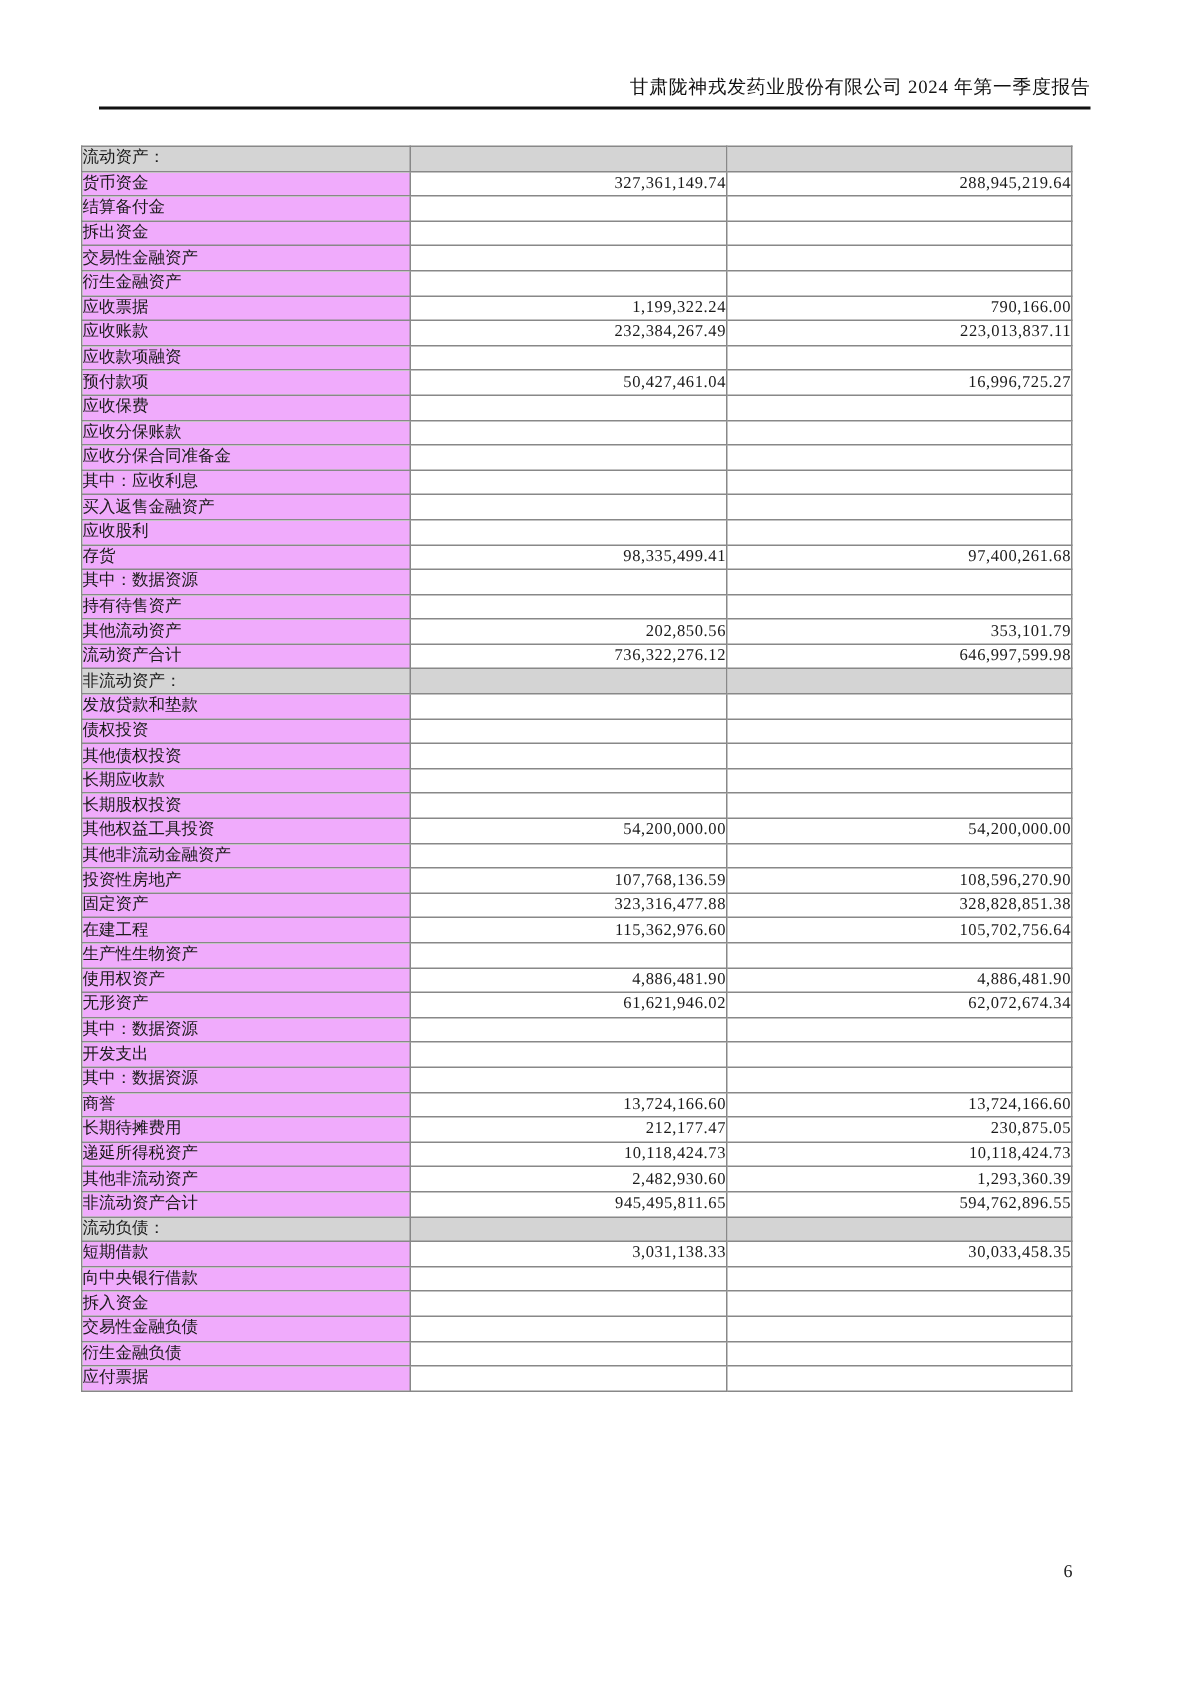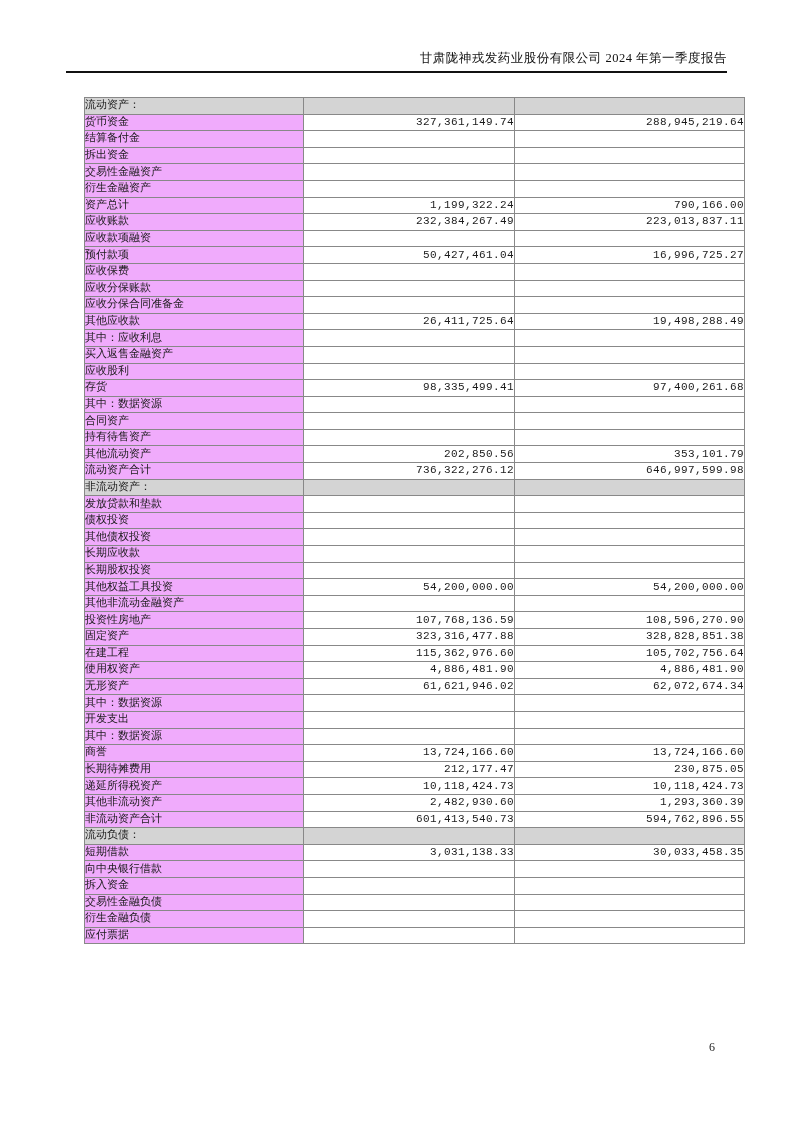--- a/index.html
+++ b/index.html
@@ -29,25 +29,24 @@
     position: absolute;
     top: 71px;
     left: 66px;
     width: 661px;
     height: 2px;
     background: #111;
   }
   table.balance-sheet {
     position: absolute;
     top: 97px;
-    left: 84px;
+    left: 54px;
     width: 660px;
     border-collapse: collapse;
     table-layout: fixed;
-    font-family: Liberation Mono, monospace;
   }
   table.balance-sheet td {
     border: 1px solid #888888;
     height: 15.6px;
     padding: 0;
     font-size: 11px;
     line-height: 13px;
     vertical-align: middle;
     white-space: nowrap;
     overflow: hidden;
@@ -118,21 +117,21 @@
         <td class="label ind1">交易性金融资产</td>
         <td class="val"></td>
         <td class="val"></td>
       </tr>
       <tr>
         <td class="label ind1">衍生金融资产</td>
         <td class="val"></td>
         <td class="val"></td>
       </tr>
       <tr>
-        <td class="label ind1">资产总计</td>
+        <td class="label ind1">应收票据</td>
         <td class="val">1,199,322.24</td>
         <td class="val">790,166.00</td>
       </tr>
       <tr>
         <td class="label ind1">应收账款</td>
         <td class="val">232,384,267.49</td>
         <td class="val">223,013,837.11</td>
       </tr>
       <tr>
         <td class="label ind1">应收款项融资</td>
@@ -153,25 +152,20 @@
         <td class="label ind1">应收分保账款</td>
         <td class="val"></td>
         <td class="val"></td>
       </tr>
       <tr>
         <td class="label ind1">应收分保合同准备金</td>
         <td class="val"></td>
         <td class="val"></td>
       </tr>
       <tr>
-        <td class="label ind1">其他应收款</td>
-        <td class="val">26,411,725.64</td>
-        <td class="val">19,498,288.49</td>
-      </tr>
-      <tr>
         <td class="label ind2">其中：应收利息</td>
         <td class="val"></td>
         <td class="val"></td>
       </tr>
       <tr>
         <td class="label ind1">买入返售金融资产</td>
         <td class="val"></td>
         <td class="val"></td>
       </tr>
       <tr>
@@ -183,25 +177,20 @@
         <td class="label ind1">存货</td>
         <td class="val">98,335,499.41</td>
         <td class="val">97,400,261.68</td>
       </tr>
       <tr>
         <td class="label ind2">其中：数据资源</td>
         <td class="val"></td>
         <td class="val"></td>
       </tr>
       <tr>
-        <td class="label ind1">合同资产</td>
-        <td class="val"></td>
-        <td class="val"></td>
-      </tr>
-      <tr>
         <td class="label ind1">持有待售资产</td>
         <td class="val"></td>
         <td class="val"></td>
       </tr>
       <tr>
         <td class="label ind1">其他流动资产</td>
         <td class="val">202,850.56</td>
         <td class="val">353,101.79</td>
       </tr>
       <tr>
@@ -258,20 +247,25 @@
         <td class="label ind1">固定资产</td>
         <td class="val">323,316,477.88</td>
         <td class="val">328,828,851.38</td>
       </tr>
       <tr>
         <td class="label ind1">在建工程</td>
         <td class="val">115,362,976.60</td>
         <td class="val">105,702,756.64</td>
       </tr>
       <tr>
+        <td class="label ind1">生产性生物资产</td>
+        <td class="val"></td>
+        <td class="val"></td>
+      </tr>
+      <tr>
         <td class="label ind1">使用权资产</td>
         <td class="val">4,886,481.90</td>
         <td class="val">4,886,481.90</td>
       </tr>
       <tr>
         <td class="label ind1">无形资产</td>
         <td class="val">61,621,946.02</td>
         <td class="val">62,072,674.34</td>
       </tr>
       <tr>
@@ -304,21 +298,21 @@
         <td class="val">10,118,424.73</td>
         <td class="val">10,118,424.73</td>
       </tr>
       <tr>
         <td class="label ind1">其他非流动资产</td>
         <td class="val">2,482,930.60</td>
         <td class="val">1,293,360.39</td>
       </tr>
       <tr>
         <td class="label ind0">非流动资产合计</td>
-        <td class="val">601,413,540.73</td>
+        <td class="val">945,495,811.65</td>
         <td class="val">594,762,896.55</td>
       </tr>
       <tr class="section">
         <td class="label ind0">流动负债：</td>
         <td class="val"></td>
         <td class="val"></td>
       </tr>
       <tr>
         <td class="label ind1">短期借款</td>
         <td class="val">3,031,138.33</td>

